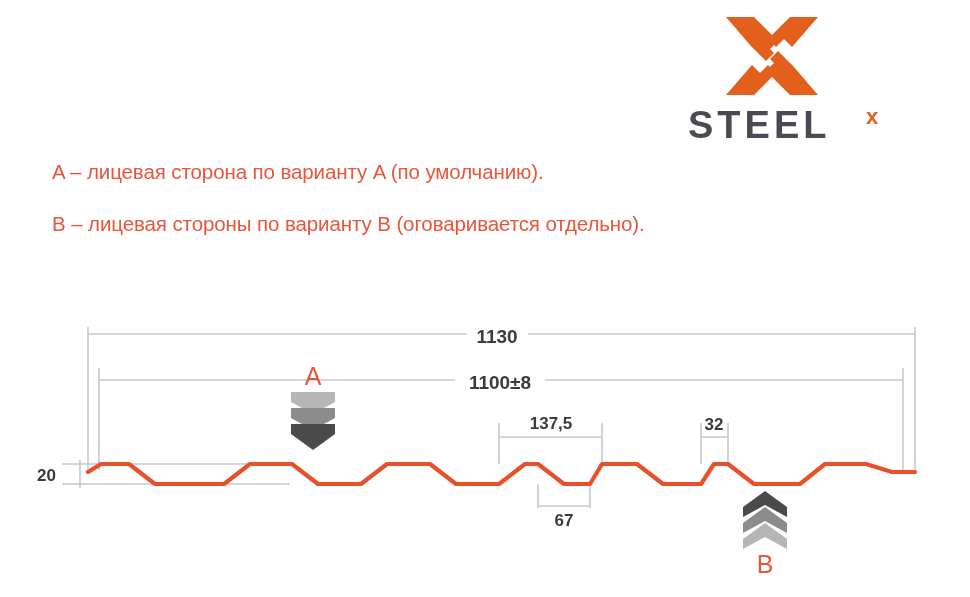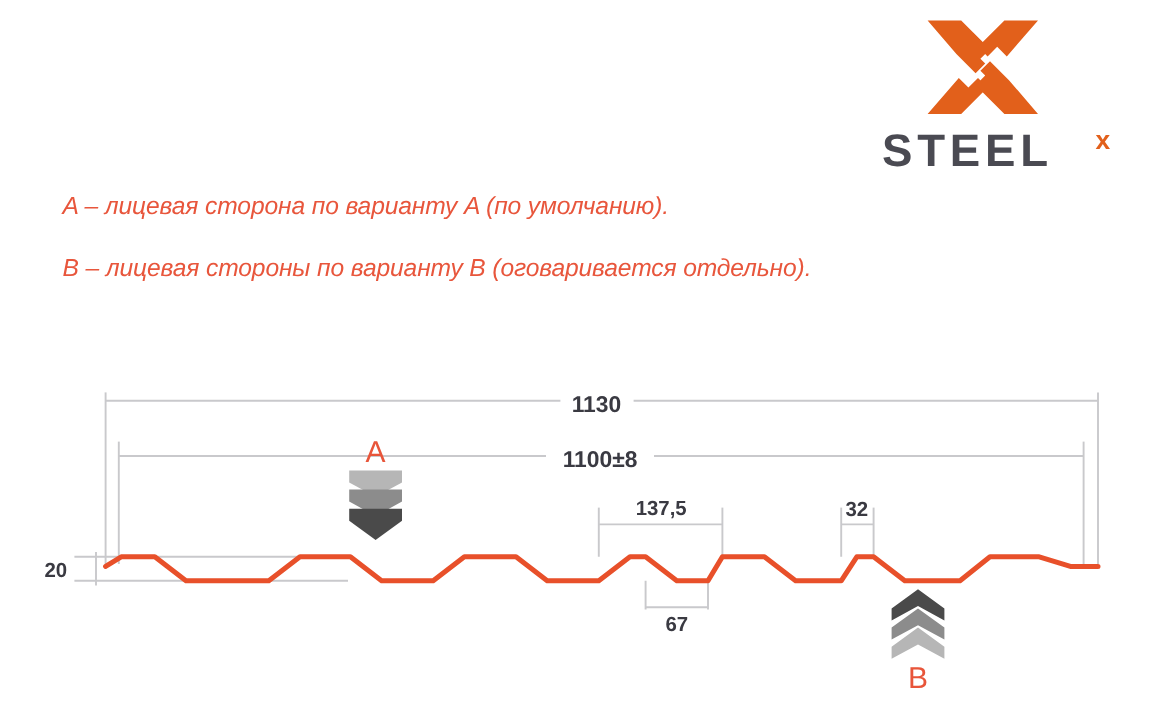--- a/index.html
+++ b/index.html
@@ -15,21 +15,20 @@
     font-family: "Liberation Sans", sans-serif;
   }
 
   
   #logo-block {
     position: absolute;
     left: 688px;
     top: 14px;
     width: 212px;
     height: 130px;
-    margin-left: 47px;
   }
   #logo-mark {
     position: absolute;
     left: 36px;
     top: 0px;
     width: 96px;
     height: 84px;
   }
   #logo-wordmark {
     position: absolute;
@@ -41,21 +40,20 @@
 
   
   .legend-line {
     position: absolute;
     left: 52px;
     color: #e8563c;
     font-size: 20.5px;
     font-weight: 400;
     letter-spacing: -0.1px;
     white-space: nowrap;
-    font-style: italic;
   }
   #legend-a { top: 160px; }
   #legend-b { top: 212px; }
 
   
   #drawing {
     position: absolute;
     left: 0;
     top: 0;
     width: 970px;

